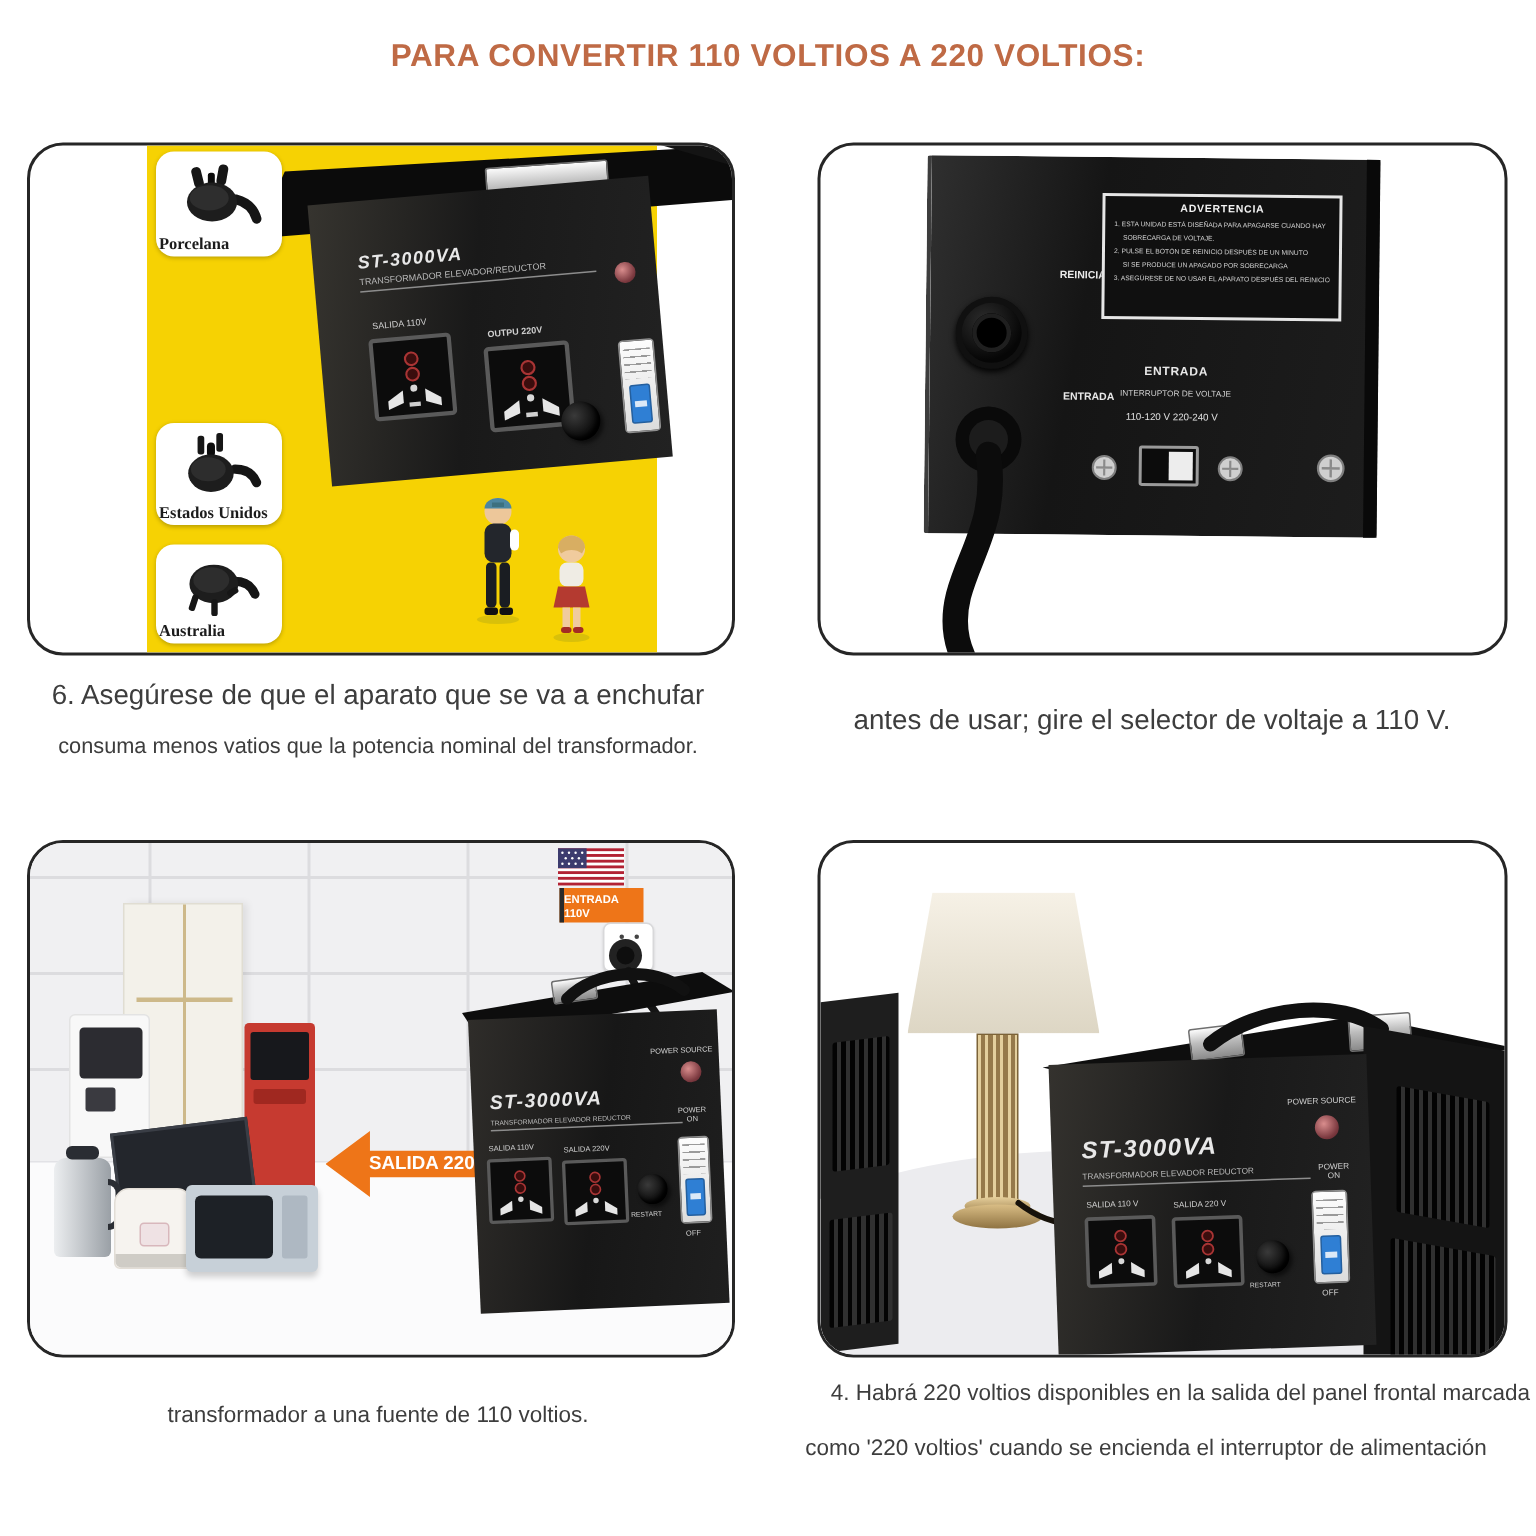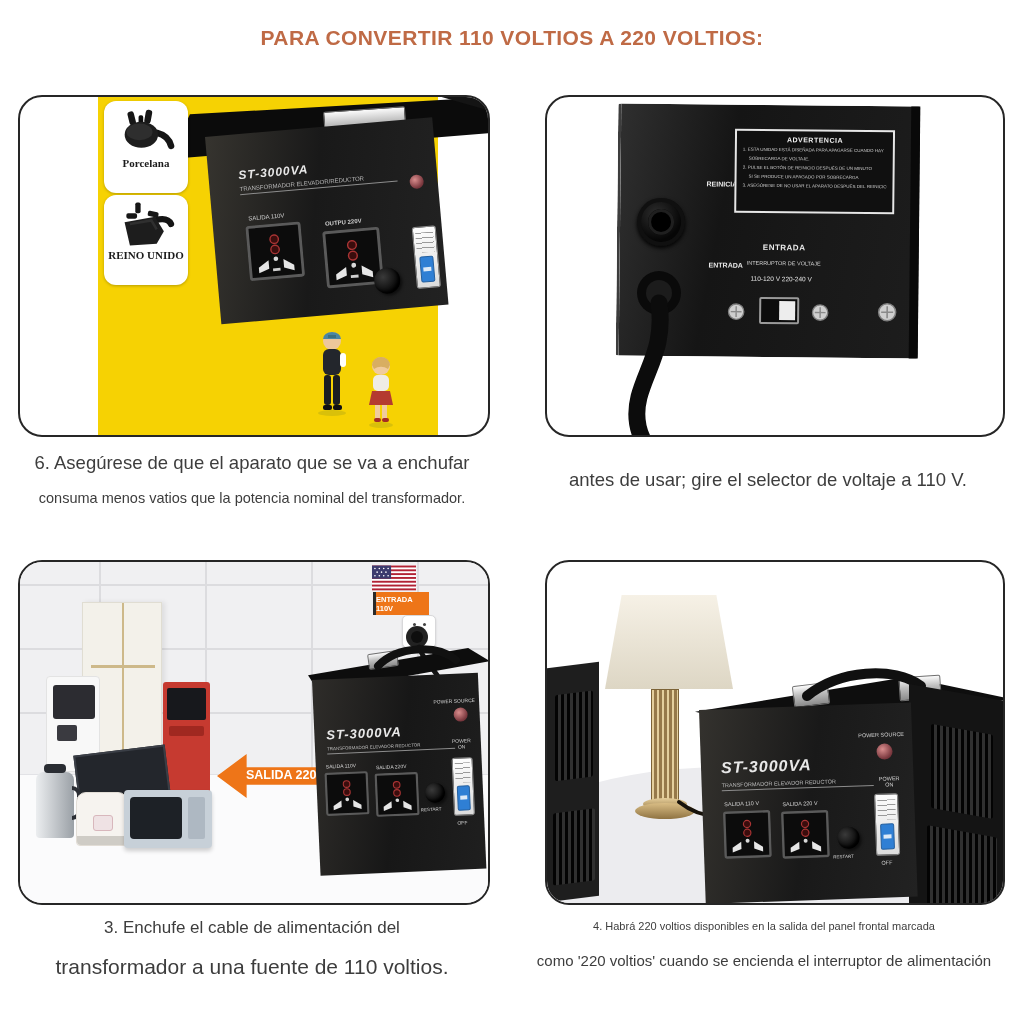--- a/index.html
+++ b/index.html
@@ -22,23 +22,23 @@
   .caption{position:absolute;text-align:center;color:#3d3d3d;}
   .cap-line{display:block;}
   #cap1{left:6px;top:452px;width:492px;}
   #cap1 .l1{font-size:18.5px;}
   #cap1 .l2{font-size:14.5px;margin-top:16px;}
   #cap2{left:518px;top:452px;width:500px;}
   #cap2 .l1{font-size:18.5px;}
   #cap2 .l2{font-size:18.5px;margin-top:17px;}
   #cap3{left:26px;top:918px;width:452px;}
   #cap3 .l1{font-size:17px;}
-  #cap3 .l2{font-size:21px;margin-top:17px;}
+  #cap3 .l2{font-size:15px;margin-top:17px;}
   #cap4{left:508px;top:920px;width:512px;}
-  #cap4 .l1{font-size:11px;}
+  #cap4 .l1{font-size:15px;text-align:right;}
   #cap4 .l2{font-size:15px;margin-top:20px;}
 
   
   .socket{position:absolute;}
   .breaker{position:absolute;background:linear-gradient(#fdfdfd,#dcdcdc);border:1px solid #8f8f8f;border-radius:3px;}
   .brk-lines{position:absolute;left:10%;top:8%;width:80%;height:34%;
     background:repeating-linear-gradient(#9a9a9a 0 1px,transparent 1px 5px);}
   .brk-toggle{position:absolute;left:18%;top:48%;width:64%;height:44%;background:#2f7fd4;
     border:1px solid #245f9e;border-radius:2px;}
   .brk-toggle::after{content:"";position:absolute;left:15%;top:40%;width:70%;height:18%;background:#dce9f7;}
@@ -47,21 +47,21 @@
   .mini-light{position:absolute;border-radius:50%;background:radial-gradient(circle at 38% 35%,#d98d8d,#7c3a40 65%,#551f27);}
   .tx-model{position:absolute;color:#e8e8e8;font-weight:800;font-style:italic;letter-spacing:1px;white-space:nowrap;}
   .tx-sub{position:absolute;color:#b9b9b9;white-space:nowrap;border-bottom:1px solid #8d8d8d;padding-bottom:2px;}
   .tx-label{position:absolute;color:#cfcfcf;white-space:nowrap;}
   .silver{position:absolute;background:linear-gradient(#fbfbfb,#bdbdbd 45%,#8a8a8a);border:1px solid #6f6f6f;border-radius:2px;}
   .vents{position:absolute;background:repeating-linear-gradient(90deg,#030303 0 3px,#303030 3px 6px);border-radius:2px;}
 
   
   .p1-yellow{position:absolute;left:78px;top:0;width:340px;height:100%;background:#f6d203;}
   .plug-card{position:absolute;width:84px;background:#fff;border-radius:12px;box-shadow:0 1px 3px rgba(0,0,0,.25);
-    text-align:center;padding:4px 2px 22px 2px;}
+    padding:4px 2px 0 2px;}
   .plug-card .plug-label{font-family:"Liberation Serif",serif;font-weight:700;font-size:11px;color:#1c1c1c;line-height:1.25;}
   .plug-card svg{display:block;margin:0 auto;}
   .p1-topface{position:absolute;left:140px;top:0;width:332px;height:62px;background:#0b0b0b;
     clip-path:polygon(9% 28%,100% 0,100% 58%,3% 100%);}
   .p1-cable{position:absolute;left:392px;top:-8px;width:110px;height:15px;background:#141414;transform:rotate(16deg);}
   .p1-face{position:absolute;left:185px;top:40px;width:228px;height:188px;
     background:linear-gradient(100deg,#36342f,#191919 45%,#222);transform:rotate(-5deg);transform-origin:left top;}
 
   
   .p2-back{position:absolute;left:70px;top:8px;width:302px;height:252px;
@@ -162,30 +162,41 @@
     <svg width="64" height="52" viewBox="0 0 64 56">
       <path d="M44 30 q12 3 15 14" stroke="#151515" stroke-width="7" fill="none" stroke-linecap="round"></path>
       <rect x="13" y="7" width="7" height="15" rx="3" fill="#161616" transform="rotate(-14 16 14)"></rect>
       <rect x="31" y="5" width="7" height="15" rx="3" fill="#161616" transform="rotate(10 34 12)"></rect>
       <rect x="24" y="11" width="5" height="10" rx="2" fill="#0c0c0c"></rect>
       <ellipse cx="27" cy="32" rx="18" ry="14" fill="#1d1d1d"></ellipse>
       <ellipse cx="25" cy="29" rx="14" ry="9" fill="#2e2e2e"></ellipse>
     </svg>
     <div class="plug-label">Porcelana</div>
   </div>
-  <div class="plug-card" style="left:84px;top:98px;">
+  <div class="plug-card" style="left:84px;top:185px;">
     <svg width="64" height="50" viewBox="0 0 64 56">
-      <path d="M42 24 q14 -4 18 4" stroke="#151515" stroke-width="7" fill="none" stroke-linecap="round"></path>
-      <rect x="20" y="4" width="6" height="12" rx="2" fill="#161616"></rect>
-      <rect x="10" y="16" width="12" height="6" rx="2" fill="#161616"></rect>
-      <rect x="34" y="14" width="12" height="6" rx="2" fill="#161616" transform="rotate(12 40 17)"></rect>
-      <path d="M8 26 l34 -6 l10 16 l-8 14 l-30 2 z" fill="#1d1d1d"></path>
-      <path d="M14 28 l24 -4 l6 10" stroke="#2f2f2f" stroke-width="3" fill="none"></path>
-    </svg>
-    <div class="plug-label">REINO UNIDO</div>
+      <path d="M44 30 q12 0 16 10" stroke="#151515" stroke-width="7" fill="none" stroke-linecap="round"></path>
+      <rect x="16" y="5" width="5" height="14" rx="2" fill="#161616"></rect>
+      <rect x="30" y="3" width="5" height="14" rx="2" fill="#161616"></rect>
+      <rect x="23" y="10" width="6" height="11" rx="3" fill="#0c0c0c"></rect>
+      <ellipse cx="26" cy="33" rx="17" ry="14" fill="#1d1d1d"></ellipse>
+      <ellipse cx="24" cy="30" rx="13" ry="9" fill="#2d2d2d"></ellipse>
+    </svg>
+    <div class="plug-label">Estados Unidos</div>
+  </div>
+  <div class="plug-card" style="left:84px;top:266px;">
+    <svg width="64" height="48" viewBox="0 0 64 56">
+      <path d="M44 24 q12 0 16 10" stroke="#151515" stroke-width="7" fill="none" stroke-linecap="round"></path>
+      <ellipse cx="28" cy="26" rx="19" ry="15" fill="#1d1d1d"></ellipse>
+      <ellipse cx="26" cy="23" rx="14" ry="10" fill="#2d2d2d"></ellipse>
+      <rect x="10" y="34" width="5" height="13" rx="2" fill="#161616" transform="rotate(18 12 40)"></rect>
+      <rect x="26" y="38" width="5" height="13" rx="2" fill="#161616"></rect>
+      <rect x="38" y="30" width="9" height="5" rx="2" fill="#161616" transform="rotate(-30 42 32)"></rect>
+    </svg>
+    <div class="plug-label">Australia</div>
   </div>
 
   <svg class="figure" style="left:294px;top:232px;" width="36" height="88" viewBox="0 0 36 88">
     <ellipse cx="18" cy="84" rx="14" ry="3" fill="#d9c00a"></ellipse>
     <circle cx="18" cy="12" r="9" fill="#edc79a"></circle>
     <path d="M9 10 a9 7 0 0 1 18 0 z" fill="#4c86a0"></path>
     <rect x="14" y="6" width="8" height="3" fill="#3c707f"></rect>
     <rect x="9" y="20" width="18" height="26" rx="6" fill="#23262c"></rect>
     <rect x="26" y="24" width="6" height="14" rx="3" fill="#fff"></rect>
     <rect x="10" y="46" width="7" height="30" rx="3" fill="#1a1d22"></rect>
@@ -422,19 +433,18 @@
 </div>
 
 <div id="cap1" class="caption">
   <span class="cap-line l1">6. Asegúrese de que el aparato que se va a enchufar</span>
   <span class="cap-line l2">consuma menos vatios que la potencia nominal del transformador.</span>
 </div>
 <div id="cap2" class="caption">
   <span class="cap-line l2">antes de usar; gire el selector de voltaje a 110 V.</span>
 </div>
 <div id="cap3" class="caption">
-  <span class="cap-line l1">3. Enchufe el cable de alimentación del</span>
   <span class="cap-line l2">transformador a una fuente de 110 voltios.</span>
 </div>
 <div id="cap4" class="caption">
   <span class="cap-line l1">4. Habrá 220 voltios disponibles en la salida del panel frontal marcada</span>
   <span class="cap-line l2">como '220 voltios' cuando se encienda el interruptor de alimentación</span>
 </div>
 
 </body></html>

